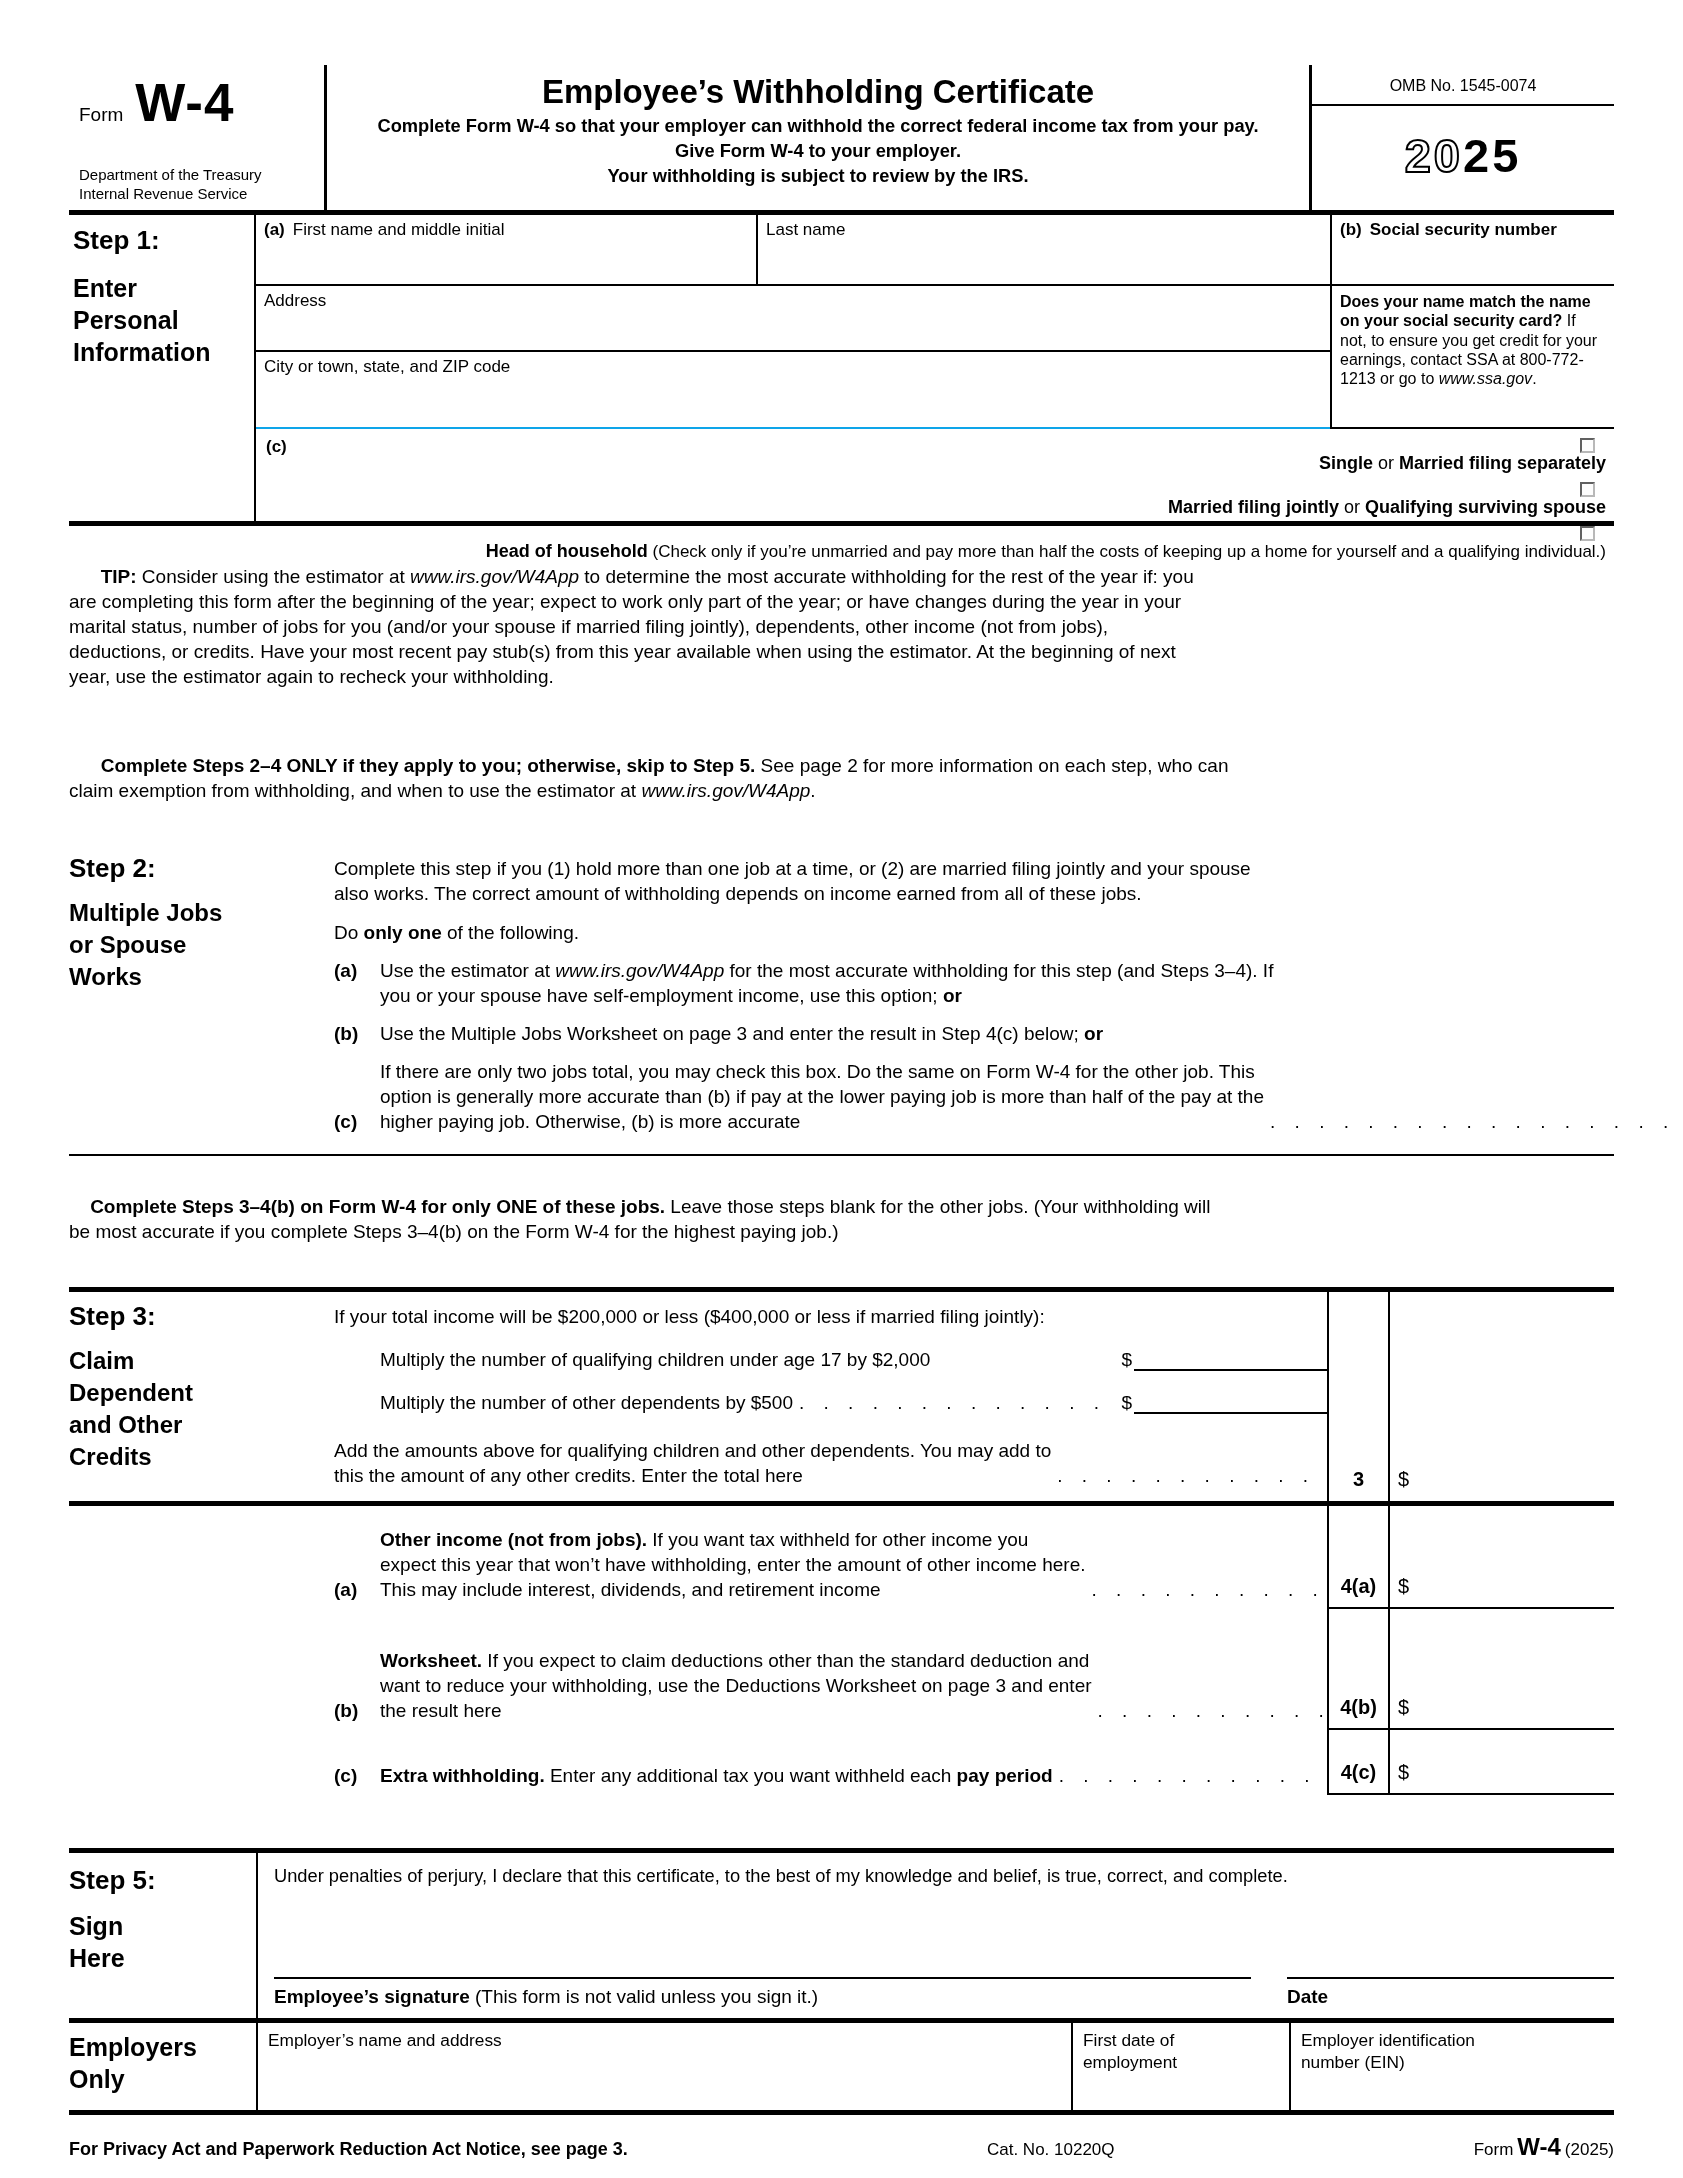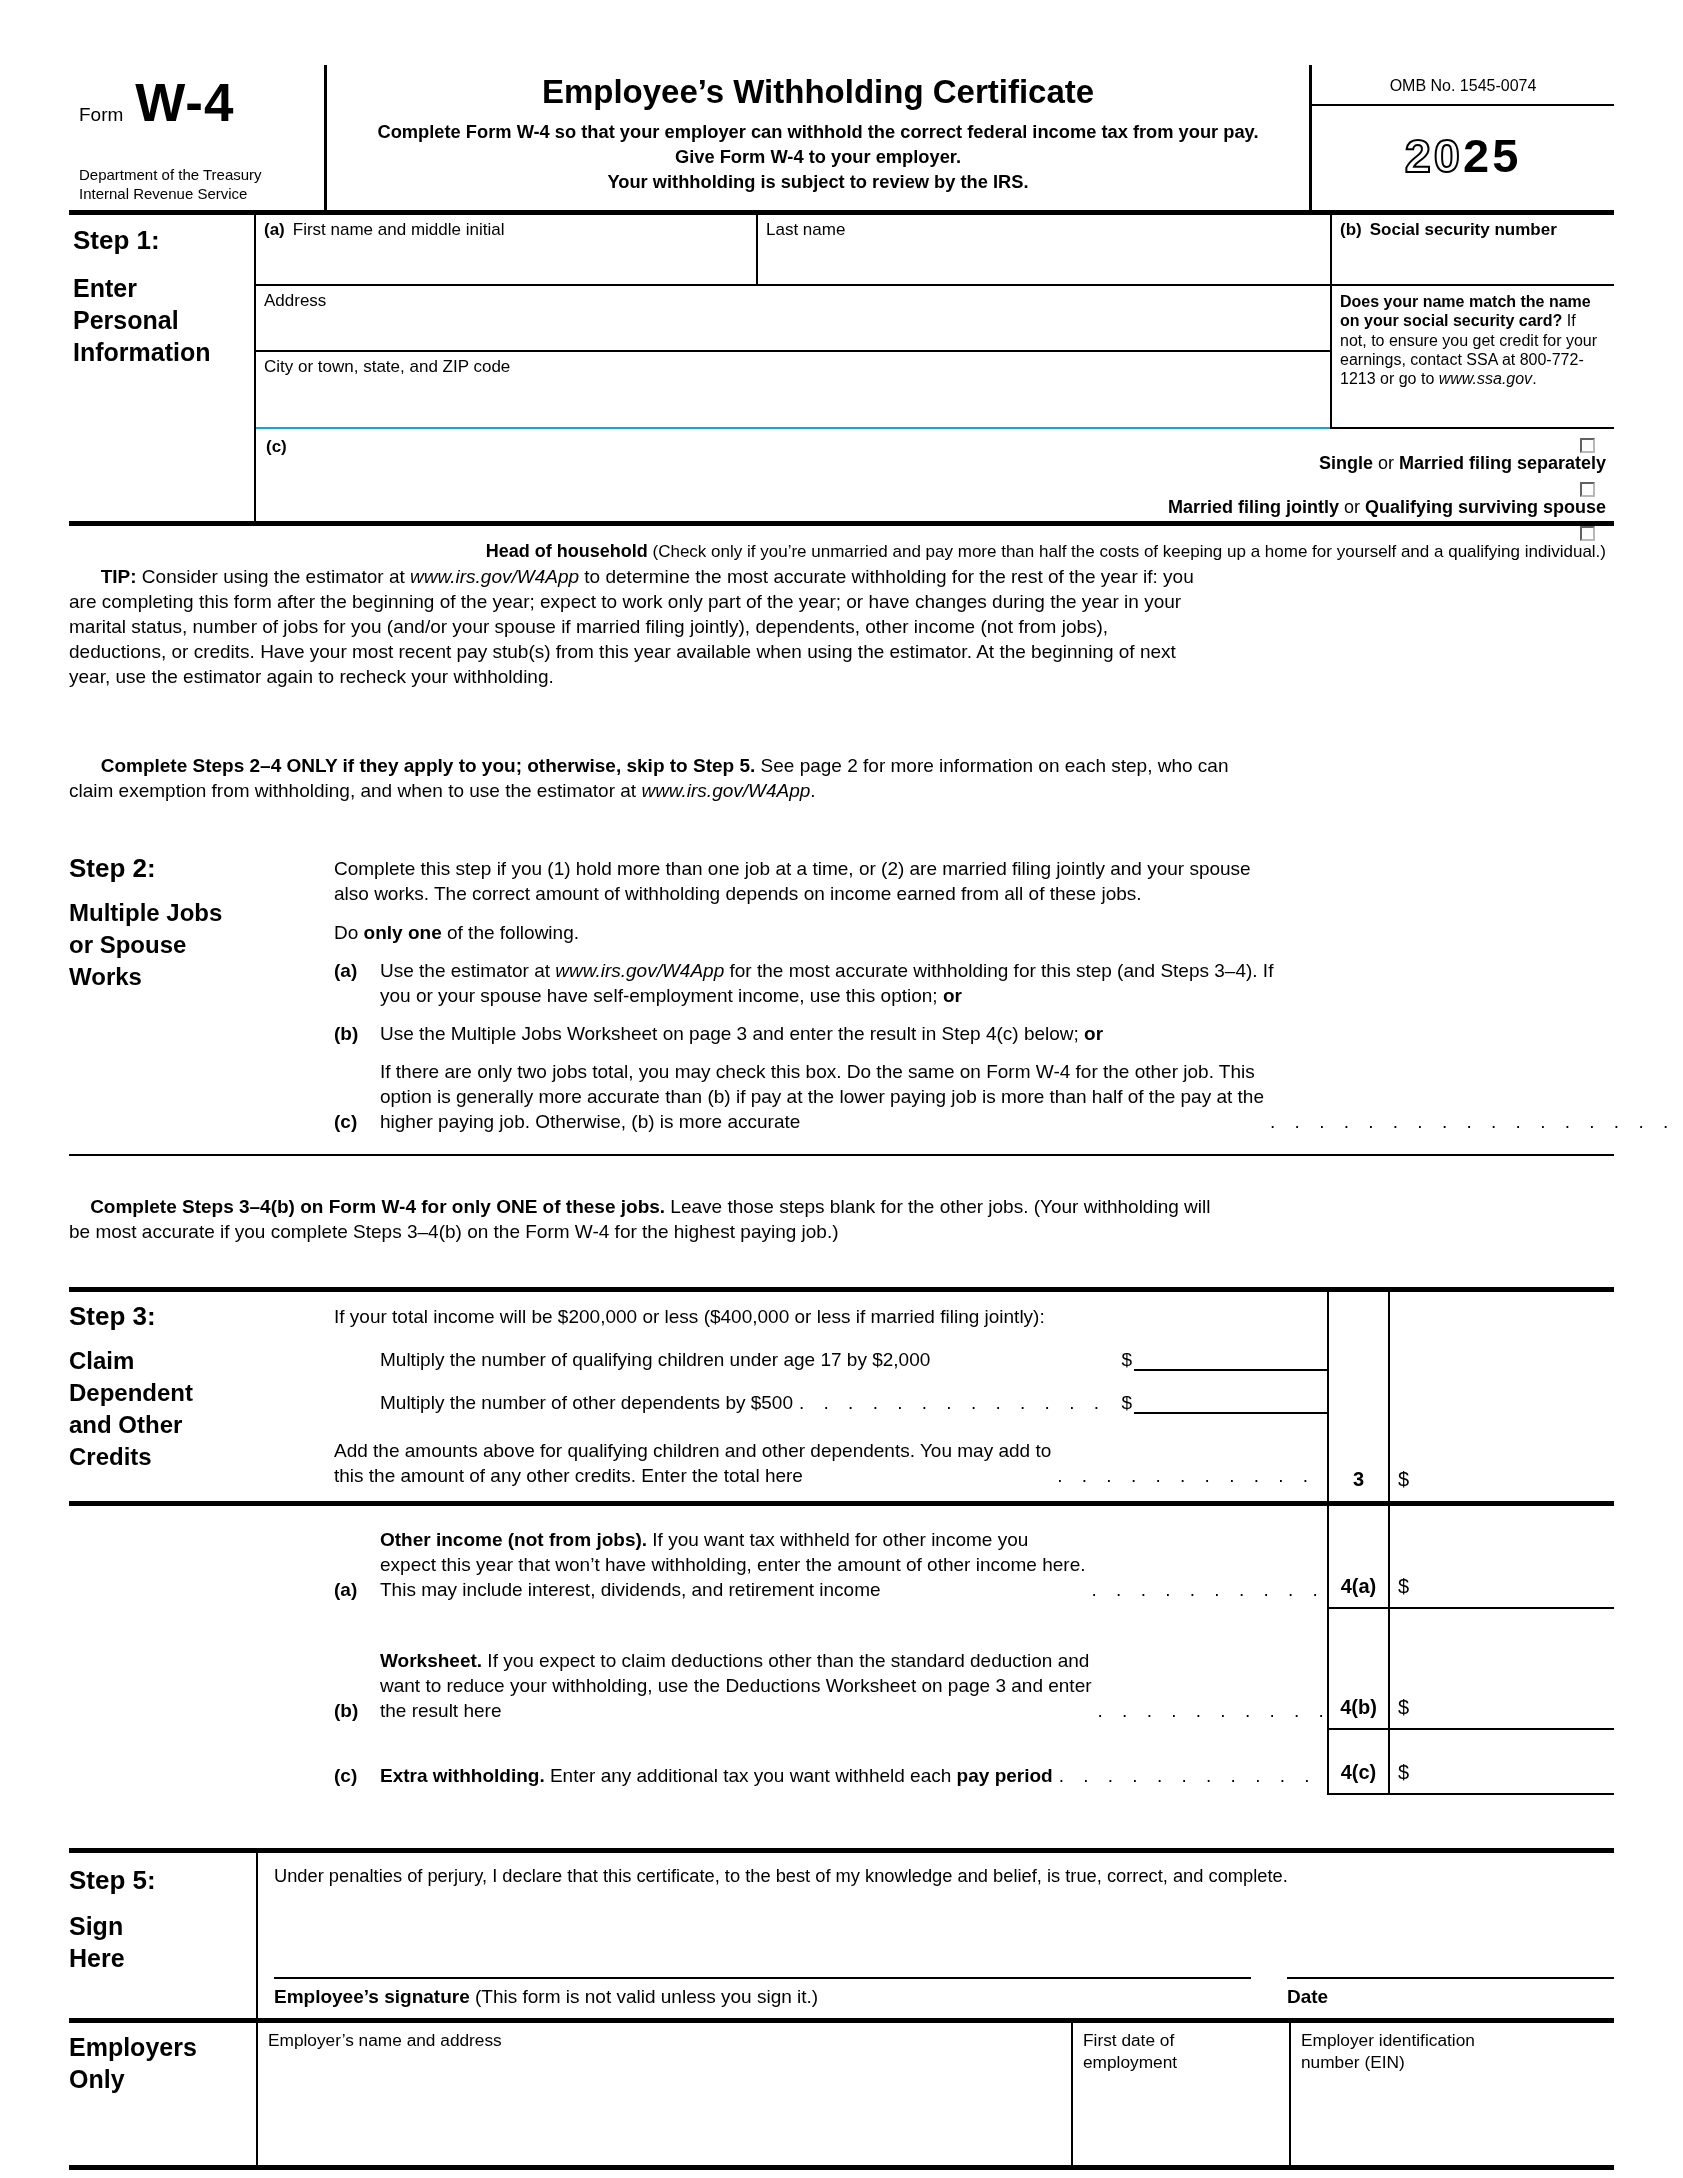--- a/index.html
+++ b/index.html
@@ -14,21 +14,21 @@
   .it { font-style:italic; }
 
   
   .hdr { display:grid; grid-template-columns:255px 1fr 305px; border-bottom:5px solid #000; min-height:150px; }
   .hdr-left { padding:14px 6px 4px 10px; display:flex; flex-direction:column; justify-content:space-between; }
   .form-line { display:flex; align-items:baseline; gap:12px; }
   .form-word { font-size:19px; }
   .form-num  { font-size:53px; font-weight:bold; letter-spacing:1px; line-height:0.9; }
   .dept { font-size:15px; line-height:19px; white-space:pre-line; padding-bottom:3px; }
   .hdr-center { border-left:3px solid #000; text-align:center; padding:8px 12px 4px; }
-  .hdr-title { font-size:33px; font-weight:bold; margin:0 0 8px; }
+  .hdr-title { font-size:33px; font-weight:bold; margin:0 0 2px; }
   .hdr-sub { font-size:18.3px; font-weight:bold; line-height:25px; }
   .hdr-right { border-left:3px solid #000; display:flex; flex-direction:column; }
   .omb { font-size:16px; text-align:center; padding:12px 4px 9px; border-bottom:2px solid #000; }
   .year { flex:1; display:flex; align-items:center; justify-content:center; font-size:47px; font-weight:800; letter-spacing:3px; padding-bottom:6px; }
   .yr-o { color:#fff; -webkit-text-stroke:2px #000; text-shadow:0 0 1px #000; }
 
   
   .s1 { display:grid; grid-template-columns:187px 500px 574px 1fr; grid-template-rows:71px 66px 77px 92px; border-bottom:5px solid #000; }
   .s1-label { grid-row:1/5; grid-column:1; border-right:2px solid #000; padding:10px 8px 0 4px; }
   .stitle { font-size:26px; font-weight:bold; }
@@ -91,21 +91,21 @@
   .s5-label { padding-top:12px; }
   .s5-label .sside { margin-top:14px; font-size:25px; }
   .s5-content { border-left:2px solid #000000; padding:12px 0 0 16px; display:flex; flex-direction:column; }
   .certify { font-size:18.3px; }
   .sigrow { margin-top:auto; display:flex; gap:36px; padding:0 0 10px; }
   .sigfield { flex:1; }
   .datefield { width:327px; }
   .fline { border-top:2px solid #000; padding-top:7px; font-size:19px; }
 
   
-  .emp { display:grid; grid-template-columns:187px 815px 218px 1fr; border-top:5px solid #000; border-bottom:5px solid #000; height:152px; }
+  .emp { display:grid; grid-template-columns:187px 815px 218px 1fr; border-top:5px solid #000; border-bottom:5px solid #000; height:97px; }
   .emp-label { padding-top:8px; }
   .emp-label .sside { margin-top:0; }
   .ecell { border-left:2px solid #000; padding:6px 10px; font-size:17.3px; line-height:22px; white-space:pre-line; }
 
   
   .foot { display:flex; justify-content:space-between; align-items:baseline; padding:18px 0 0; }
   .foot-left { font-weight:bold; font-size:18px; }
   .foot-center { font-size:17px; }
   .foot-right { font-size:17px; }
   .fr-b { font-size:24px; font-weight:bold; margin:0 4px; }

